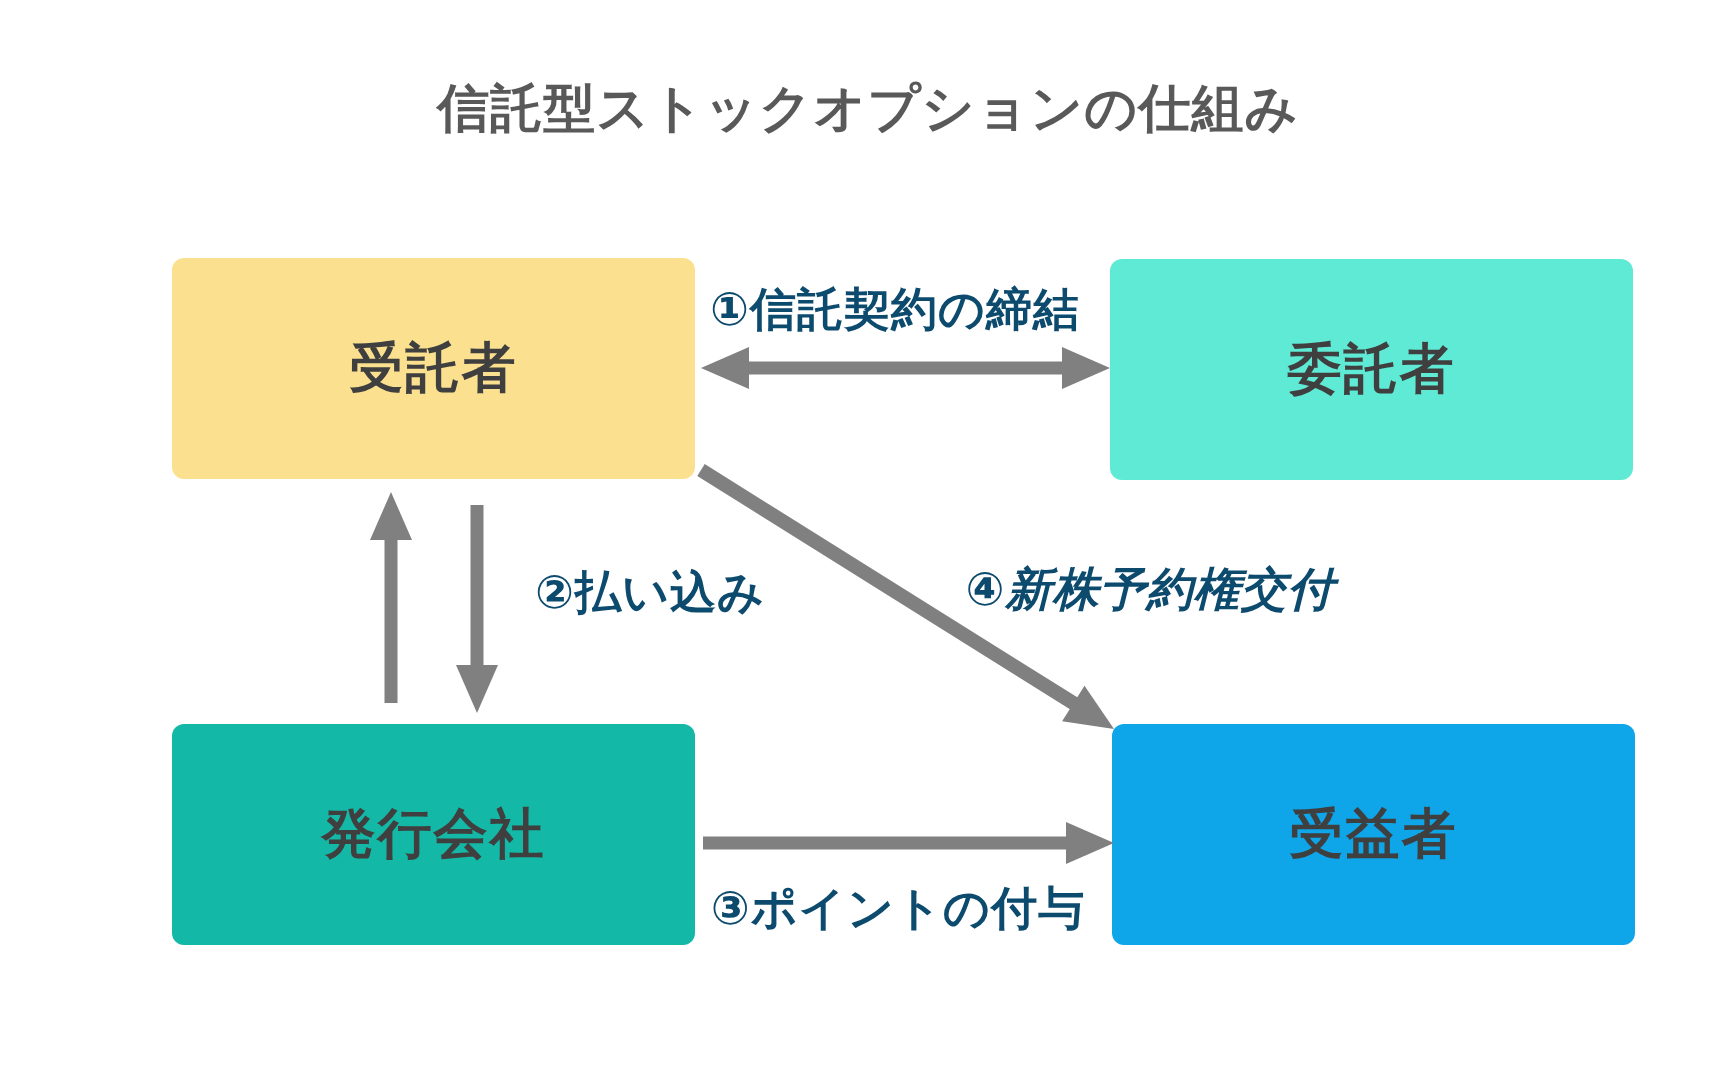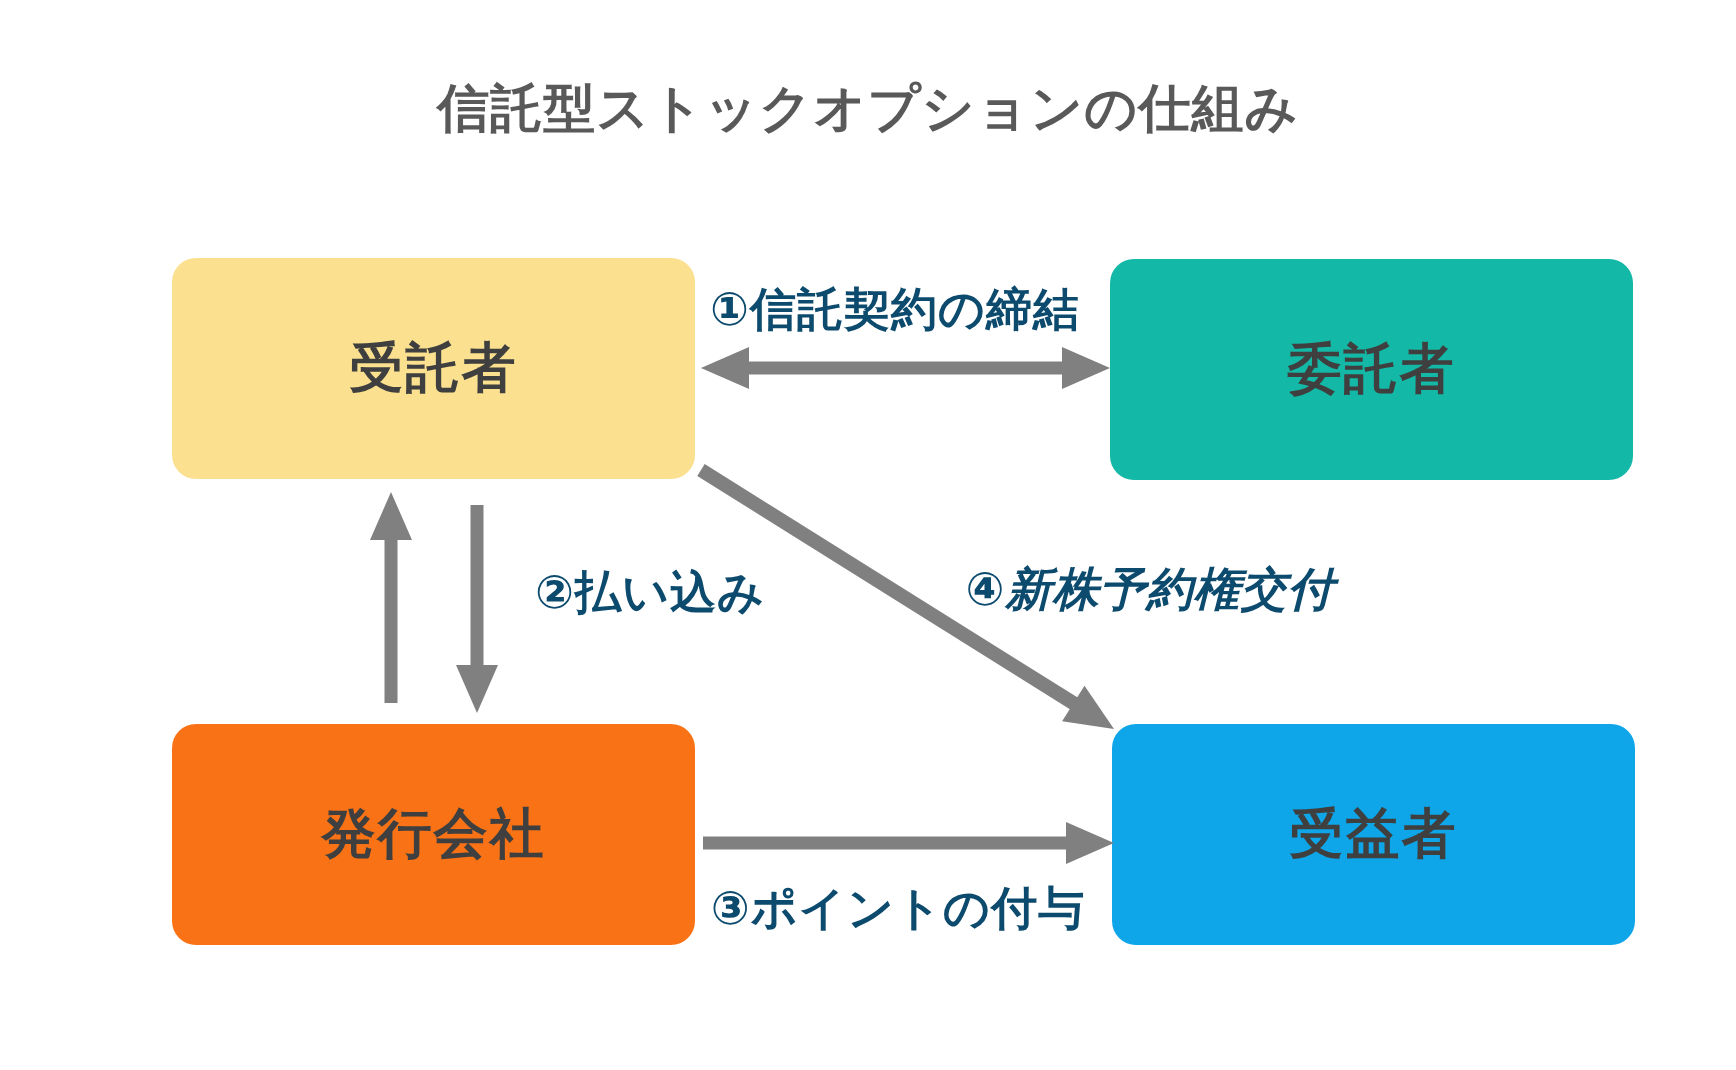--- a/index.html
+++ b/index.html
@@ -16,21 +16,21 @@
     left:0;top:74px;width:1736px;
     text-align:center;
     font-size:52px;
     font-weight:bold;
     color:#595959;
     letter-spacing:1px;
   }
   .node{
     position:absolute;
     width:523px;height:221px;
-    border-radius:24px;
+    border-radius:12px;
     display:flex;align-items:center;justify-content:center;
   }
   .node .node-label{
     font-size:54px;
     font-weight:bold;
     color:#3F3F3F;
     letter-spacing:2px;
   }
   .node-trustee{left:172px;top:258px;}
   .node-settlor{left:1110px;top:259px;}
@@ -58,25 +58,25 @@
 <body>
 
 <div class="canvas">
 
   <div class="title">信託型ストックオプションの仕組み</div>
 
   <div class="node node-trustee" style="background-color: rgb(251, 225, 143);">
     <span class="node-label">受託者</span>
   </div>
 
-  <div class="node node-settlor" style="background-color: #14b8a6;">
+  <div class="node node-settlor" style="background-color: #5eead4;">
     <span class="node-label">委託者</span>
   </div>
 
-  <div class="node node-issuer" style="background-color: #f97316;">
+  <div class="node node-issuer" style="background-color: #14b8a6;">
     <span class="node-label">発行会社</span>
   </div>
 
   <div class="node node-beneficiary" style="background-color: #0ea5e9;">
     <span class="node-label">受益者</span>
   </div>
 
   <svg class="arrow-layer" viewBox="0 0 1736 1070" xmlns="http://www.w3.org/2000/svg">
     <g fill="#808080" stroke="#808080">
 

